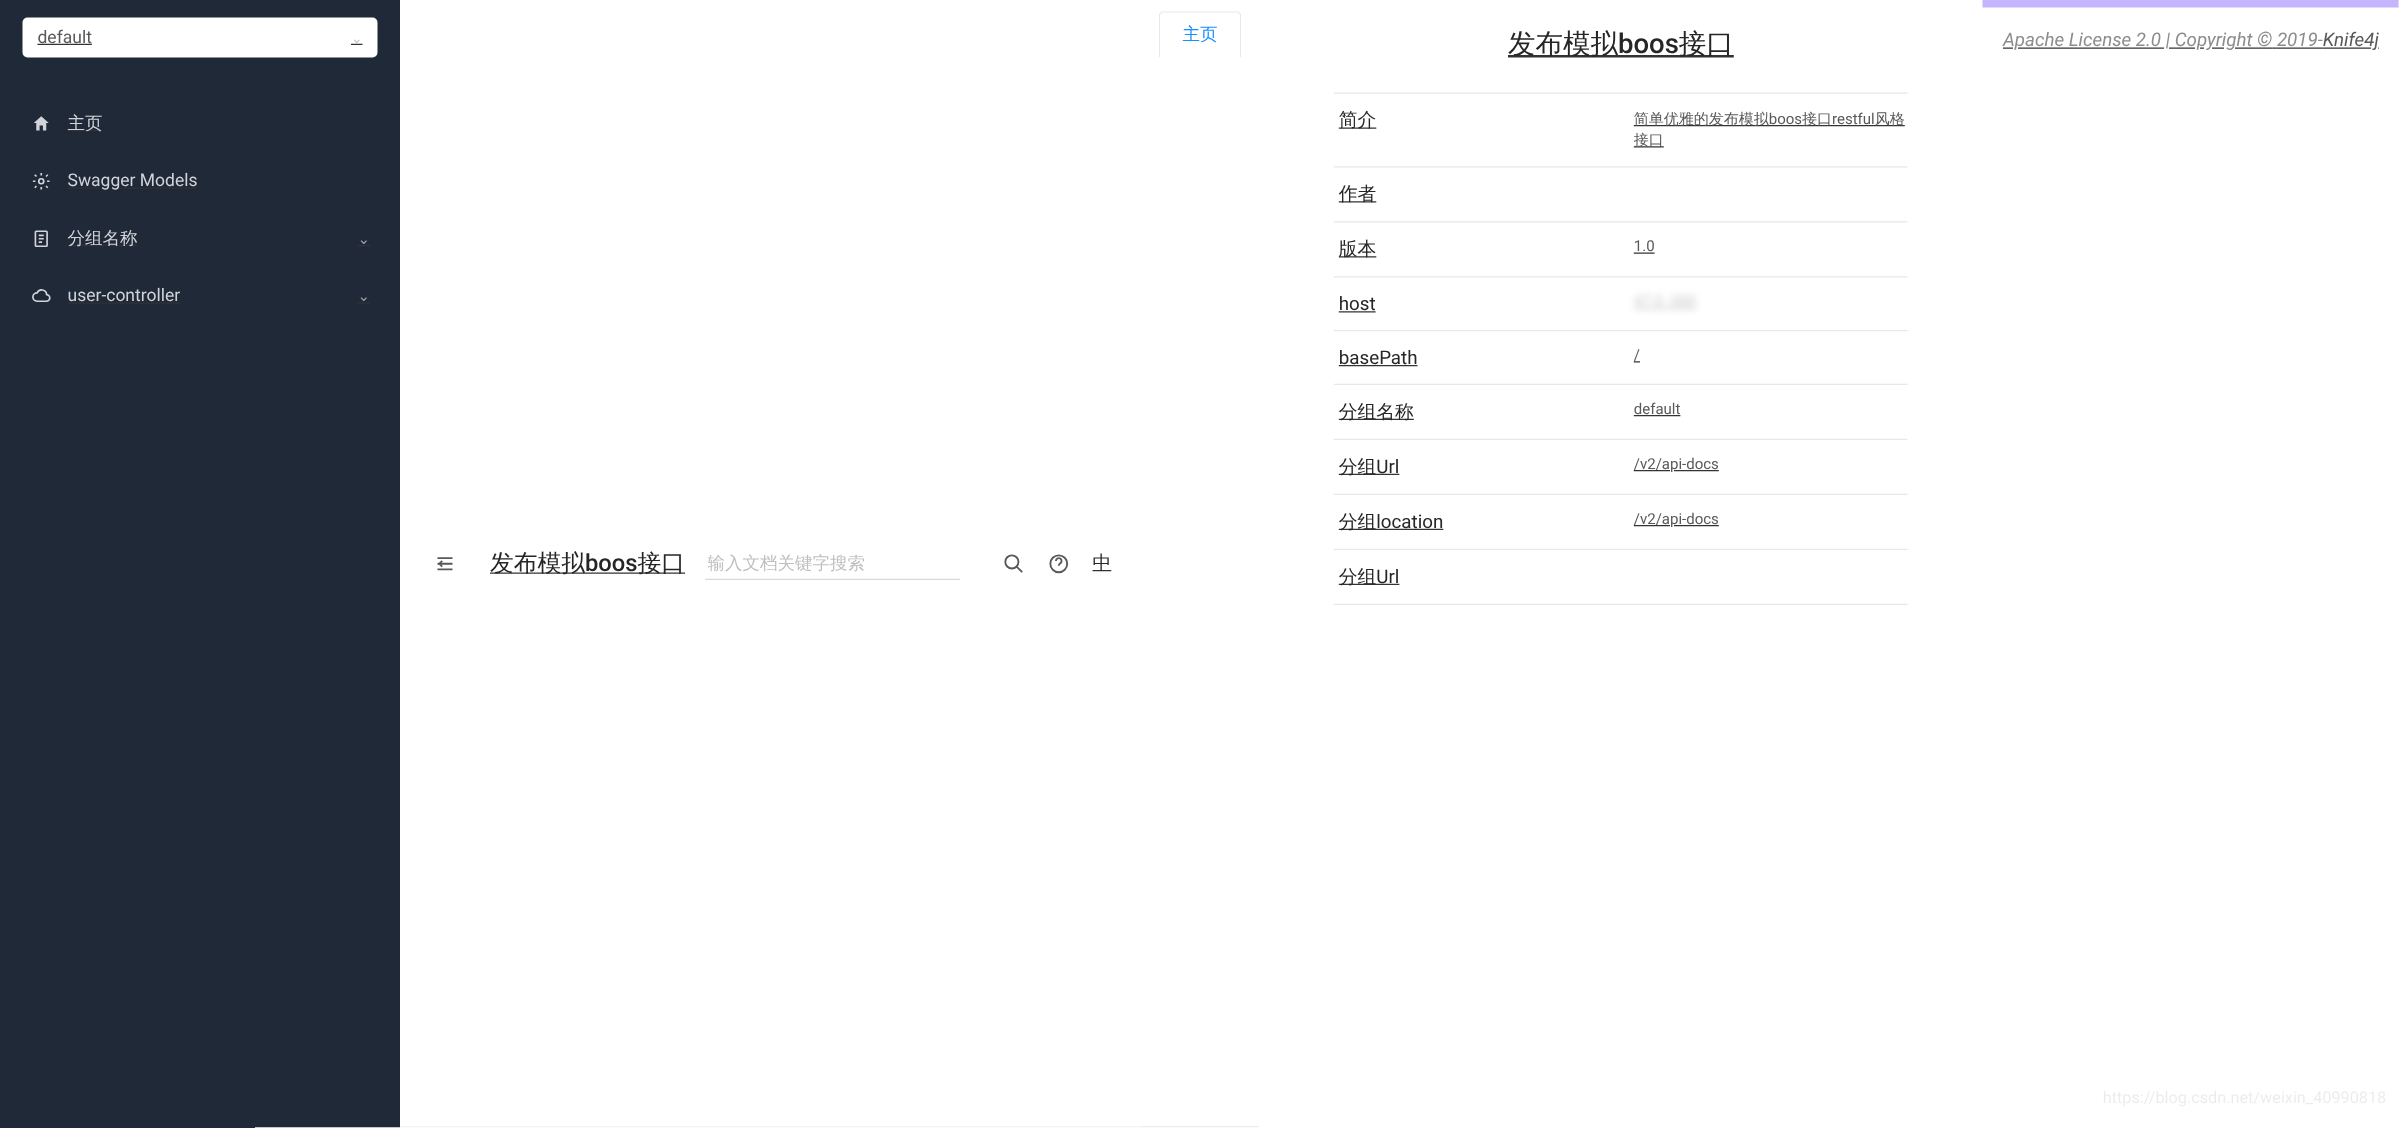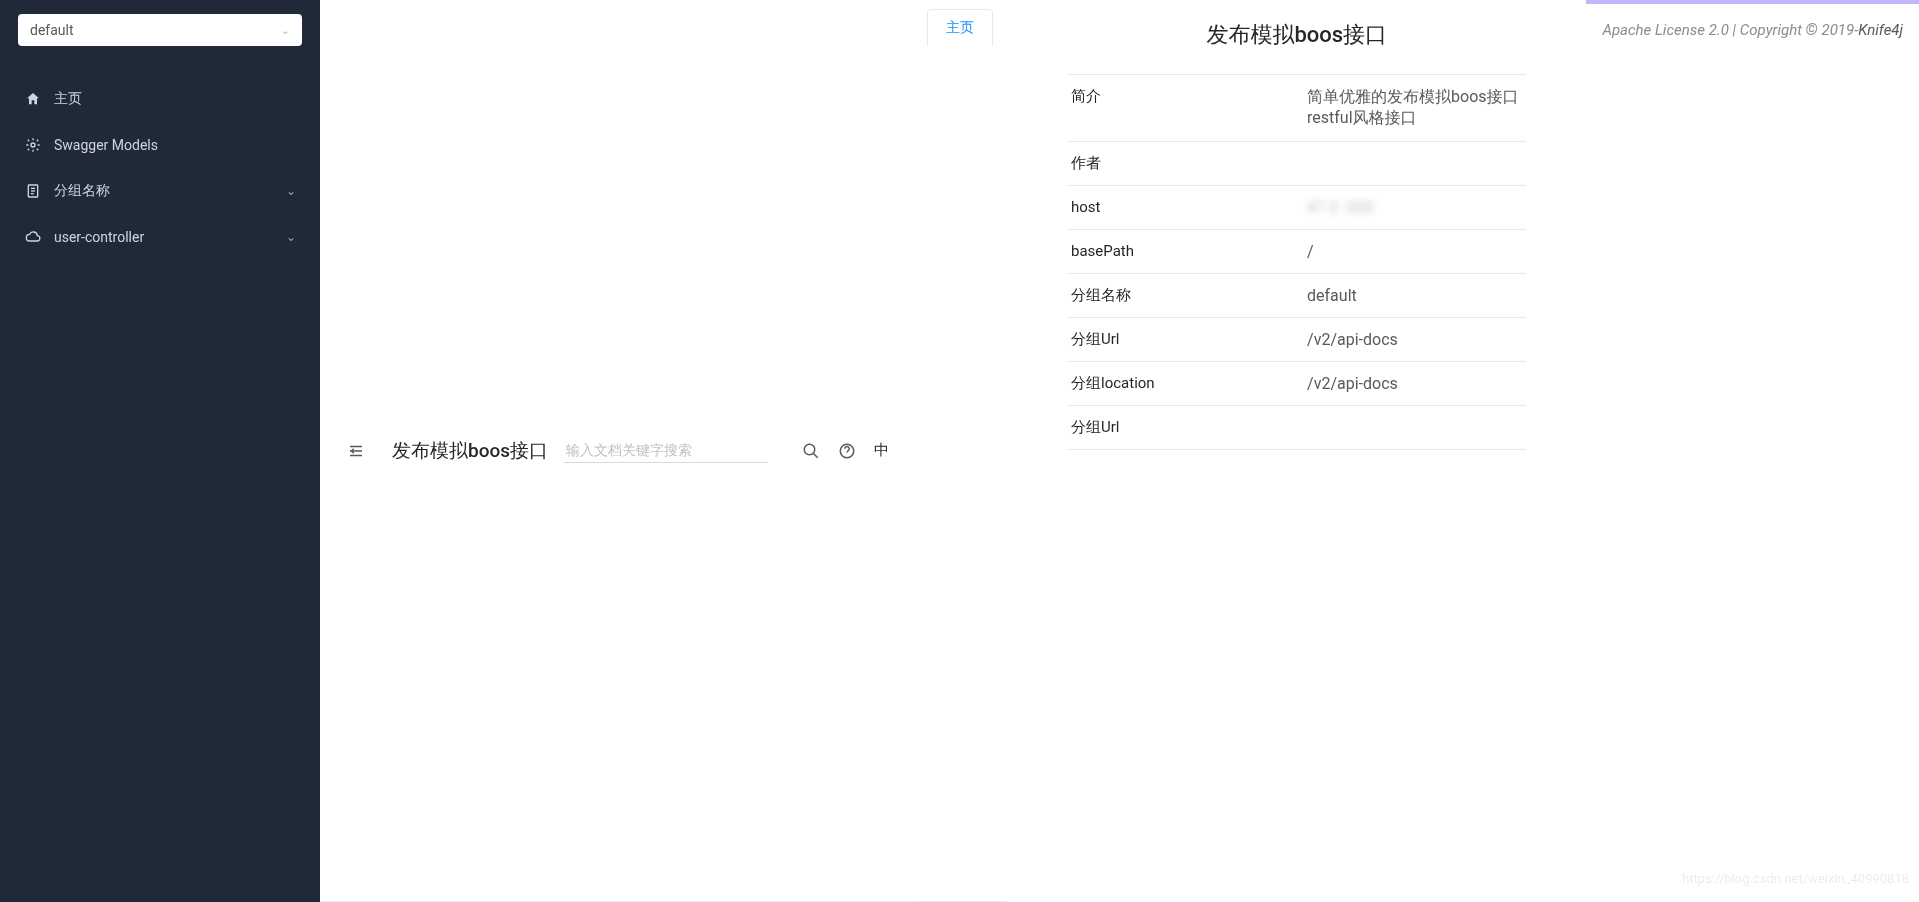--- a/index.html
+++ b/index.html
@@ -1,17 +1,17 @@
 <!DOCTYPE html>
 <html><head>
   <meta charset="utf-8">
   <style>
     * { margin: 0; padding: 0; box-sizing: border-box; }
     body { font-family: -apple-system, BlinkMacSystemFont, "Segoe UI", Roboto, "Helvetica Neue", Arial, sans-serif; font-size: 14px; color: #333; overflow: hidden; }
-    .app { display: flex; width: 1919px; height: 902px; }
+    .app { display: flex; width: 1919px; height: 902px; text-decoration: underline; }
     
     .sidebar { width: 320px; background: #1f2937; color: #d1d5db; flex-shrink: 0; }
     .select-wrap { padding: 14px 18px 10px; }
     .select-box { background: #fff; border-radius: 4px; padding: 8px 12px; display: flex; align-items: center; justify-content: space-between; cursor: pointer; color: #595959; }
     .select-box .arrow { color: #bfbfbf; font-size: 11px; }
     
     .menu { padding-top: 20px; }
     .menu-item { display: flex; align-items: center; padding: 14px 24px; cursor: pointer; color: #d1d5db; }
     .menu-icon { width: 18px; height: 18px; margin-right: 12px; display: flex; align-items: center; justify-content: center; flex-shrink: 0; }
     .menu-label { flex: 1; font-size: 14px; }
@@ -31,29 +31,29 @@
     .tabs-row { padding: 8px 14px 0; border-bottom: 1px solid #e8e8e8; }
     .tab { display: inline-block; padding: 9px 18px; border: 1px solid #e8e8e8; border-bottom: none; border-radius: 4px 4px 0 0; color: #1890ff; font-size: 14px; background: #fff; cursor: pointer; position: relative; top: 1px; }
     
     .content { flex: 1; overflow-y: auto; padding: 20px 60px 20px; }
     .content-title { text-align: center; font-size: 22px; font-weight: 500; color: #262626; margin-bottom: 24px; }
     
     .info-table { width: 100%; }
     .info-row { display: flex; border-bottom: 1px solid #e8e8e8; padding: 12px 0; }
     .info-row:first-child { border-top: 1px solid #e8e8e8; justify-content: space-between; }
     .info-key { width: 240px; font-size: 15px; color: #262626; padding-left: 4px; }
-    .info-val { flex: 1; font-size: 16px; color: #595959; }
+    .info-val { flex: 1; font-size: 12px; color: #595959; }
     
     .stats-rows { flex: 1; }
     .stat-line { display: flex; align-items: center; padding: 6px 0; }
     .stat-method { width: 116px; color: #595959; font-size: 14px; }
     .badge { background: #1890ff; color: #fff; padding: 3px 9px; border-radius: 4px; font-size: 13px; font-weight: 500; }
     .stat-spacer { height: 4px; }
     
-    .footer { text-align: right; padding: 16px; color: #8c8c8c; font-style: italic; border-top: 4px solid #c4b5fd; font-size: 15px; }
+    .footer { text-align: right; padding: 16px; color: #8c8c8c; font-style: italic; border-top: 6px solid #c4b5fd; font-size: 15px; }
     .footer .copy-c { font-size: 16px; }
     .footer-link { color: #595959; }
     
     .watermark { position: absolute; right: 10px; bottom: 16px; color: rgba(0,0,0,0.08); font-size: 13px; }
     
     .host-blur { filter: blur(3px); opacity: 0.35; }
   </style>
 </head>
 <body>
 
@@ -147,20 +147,24 @@
       <div class="info-table">
         <div class="info-row">
           <div class="info-key">简介</div>
           <div class="info-val">简单优雅的发布模拟boos接口restful风格接口</div>
         </div>
         <div class="info-row">
           <div class="info-key">作者</div>
           <div class="info-val"></div>
         </div>
         <div class="info-row">
+          <div class="info-key">版本</div>
+          <div class="info-val">1.0</div>
+        </div>
+        <div class="info-row">
           <div class="info-key">host</div>
           <div class="info-val"><span class="host-blur">47.0        .000</span></div>
         </div>
         <div class="info-row">
           <div class="info-key">basePath</div>
           <div class="info-val">/</div>
         </div>
         <div class="info-row">
           <div class="info-key">分组名称</div>
           <div class="info-val">default</div>

